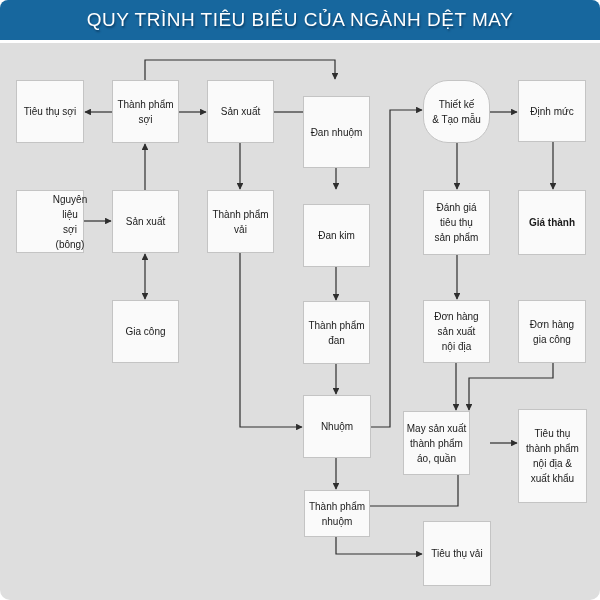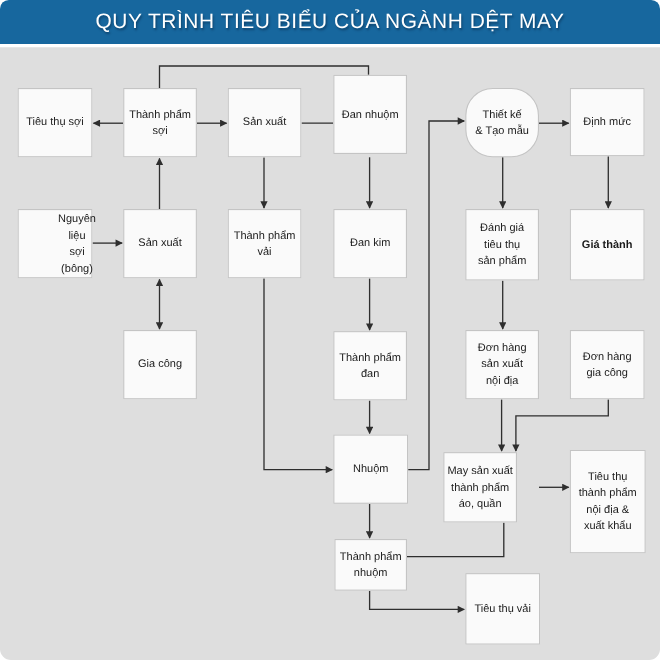--- a/index.html
+++ b/index.html
@@ -68,30 +68,30 @@
       <polyline points="457,255 457,299" fill="none" stroke="#2e2e2e" stroke-width="1.2" marker-end="url(#ah)"></polyline>
       <polyline points="456,363 456,410" fill="none" stroke="#2e2e2e" stroke-width="1.2" marker-end="url(#ah)"></polyline>
       <polyline points="553,363 553,378 469,378 469,410" fill="none" stroke="#2e2e2e" stroke-width="1.2" marker-end="url(#ah)"></polyline>
       <polyline points="490,443 517,443" fill="none" stroke="#2e2e2e" stroke-width="1.2" marker-end="url(#ah)"></polyline>
     </svg>
   <div>
       <div class="node" style="left: 16px; top: 80px; width: 68px; height: 63px;">Tiêu thụ sợi</div>
       <div class="node" style="left: 112px; top: 80px; width: 67px; height: 63px;">Thành phẩm
 sợi</div>
       <div class="node" style="left: 207px; top: 80px; width: 67px; height: 63px;">Sản xuất</div>
-      <div class="node" style="left: 303px; top: 68px; width: 67px; height: 72px;">Đan nhuộm</div>
+      <div class="node" style="left: 303px; top: 96px; width: 67px; height: 72px;">Đan nhuộm</div>
       <div class="node" style="left: 423px; top: 80px; width: 67px; height: 63px; border-radius: 25px;">Thiết kế
 &amp; Tạo mẫu</div>
       <div class="node" style="left: 518px; top: 80px; width: 68px; height: 62px; text-align: center;">Định mức</div>
       <div class="node" style="left: 16px; top: 190px; width: 68px; height: 63px; padding-left: 42px;">Nguyên liệu
 sợi (bông)</div>
       <div class="node" style="left: 112px; top: 190px; width: 67px; height: 63px;">Sản xuất</div>
       <div class="node" style="left: 207px; top: 190px; width: 67px; height: 63px;">Thành phẩm
 vải</div>
-      <div class="node" style="left: 303px; top: 190px; width: 67px; height: 63px;">Đan kim</div>
+      <div class="node" style="left: 303px; top: 204px; width: 67px; height: 63px;">Đan kim</div>
       <div class="node" style="left: 423px; top: 190px; width: 67px; height: 65px;">Đánh giá
 tiêu thụ
 sản phẩm</div>
       <div class="node" style="left: 518px; top: 190px; width: 68px; height: 65px; font-weight: bold;">Giá thành</div>
       <div class="node" style="left: 112px; top: 300px; width: 67px; height: 63px;">Gia công</div>
       <div class="node" style="left: 303px; top: 301px; width: 67px; height: 63px;">Thành phẩm
 đan</div>
       <div class="node" style="left: 423px; top: 300px; width: 67px; height: 63px;">Đơn hàng
 sản xuất
 nội địa</div>

